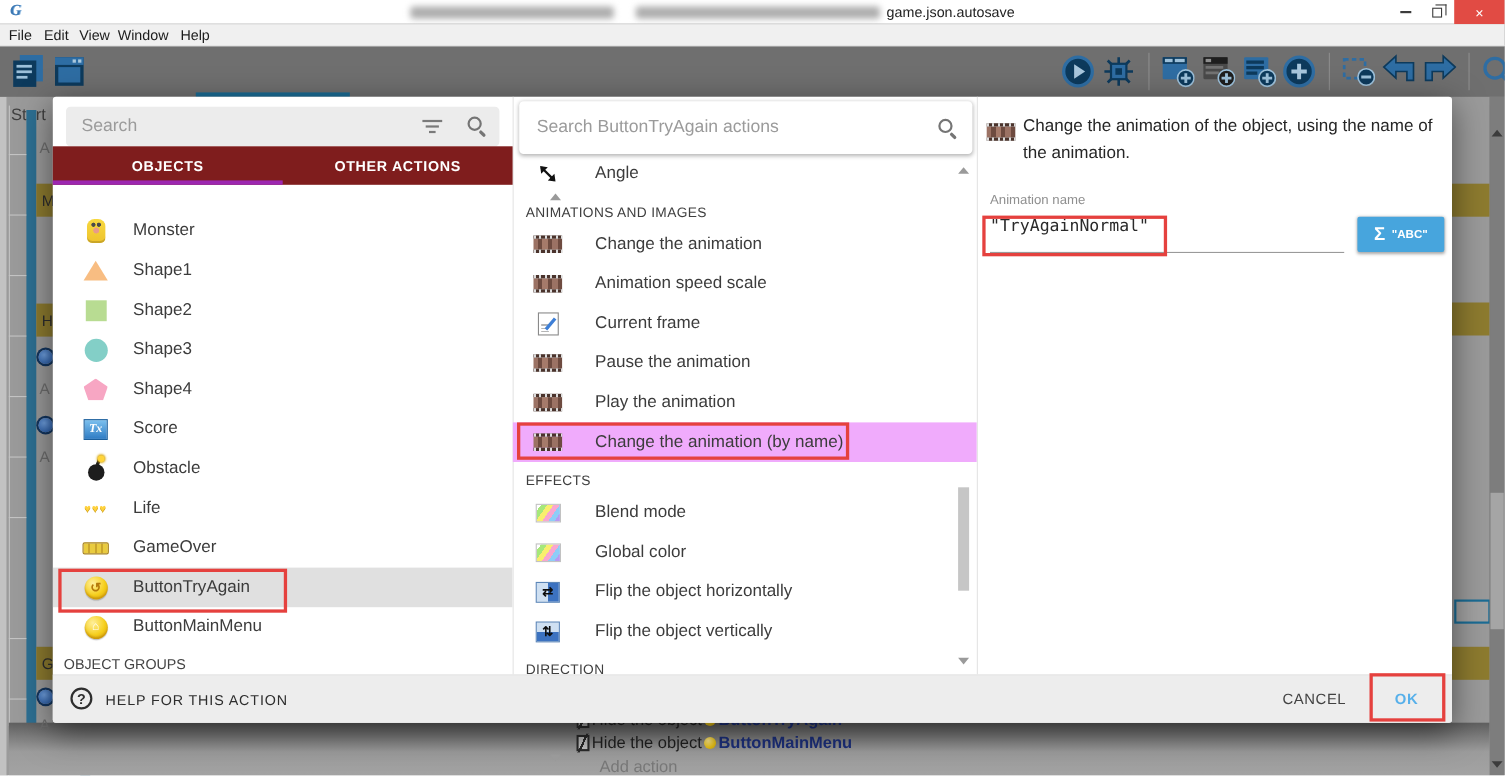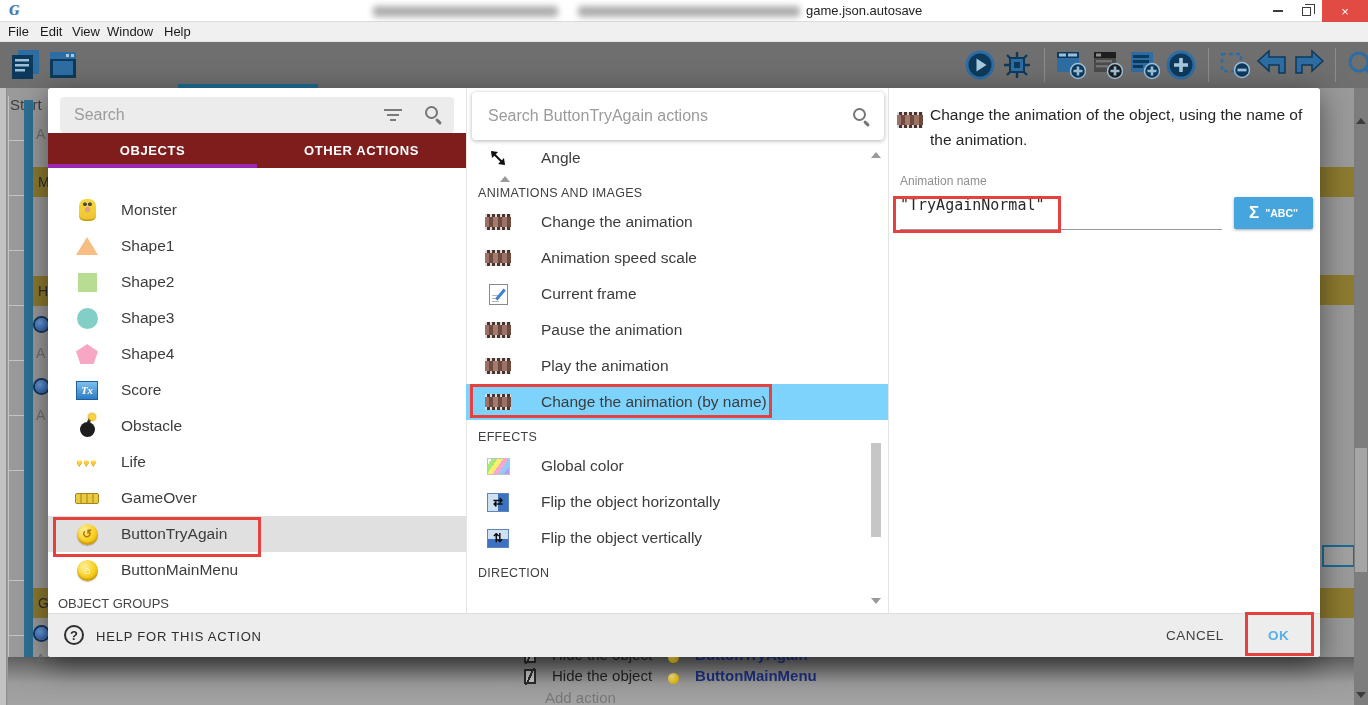--- a/index.html
+++ b/index.html
@@ -34,21 +34,21 @@
   .tealbar{position:absolute;background:#2d6f92;}
   .treeline{position:absolute;background:#c4c4c4;}
   .yrow{position:absolute;left:33px;width:15px;height:30px;background:#8d7b2f;}
   .yrow span{position:absolute;left:5px;top:7px;font-size:14px;color:#2d2d2d;}
   .yrow-r{position:absolute;left:1320px;width:34px;height:30px;background:#8d7b2f;}
   .alab{position:absolute;left:36px;font-size:14px;color:#6e6e6e;}
   .bg-gear{position:absolute;left:35px;width:13px;height:13px;border-radius:50%;background:radial-gradient(circle at 40% 35%,#6fa0e0,#1c4f9b);box-shadow:0 0 0 2px #12355f;}
   .tealbox{position:absolute;left:1322px;top:545px;width:33px;height:22px;border:2px solid #1b6c94;background:rgba(255,255,255,.08);}
 
   .bottomstrip{position:absolute;left:8px;top:657px;width:1346px;height:48px;background:linear-gradient(#5f5f5f,#9c9c9c 55%,#a3a3a3);}
-  .ev-row{position:absolute;display:flex;align-items:flex-end;gap:16px;font-size:15px;color:#1f1f1f;}
+  .ev-row{position:absolute;display:flex;align-items:center;gap:2px;font-size:15px;color:#1f1f1f;}
   .hide-ic{width:12px;height:15px;border:2px solid #2a2a2a;background:rgba(255,255,255,.45);position:relative;flex:none;}
   .hide-ic::after{content:"";position:absolute;left:-3px;top:-3px;width:14px;height:17px;background:linear-gradient(115deg,transparent 45%,#2a2a2a 45% 55%,transparent 55%);}
   .ydot{width:11px;height:11px;border-radius:50%;background:radial-gradient(circle at 35% 30%,#ffe98a,#e9c217 60%,#c49a08);flex:none;}
   .objname{font-weight:bold;color:#1c2f7a;}
   .addaction{position:absolute;font-size:15px;color:#787878;}
 
   
   .appscroll{position:absolute;left:1354px;top:88px;width:14px;height:617px;background:#7d7d7d;}
   .appthumb{position:absolute;left:1355px;top:448px;width:12px;height:124px;background:#a5a5a5;}
   .tri{width:0;height:0;position:absolute;}
@@ -81,21 +81,21 @@
   .grouphdr{margin:8px 0 0 10px;font-size:13px;color:#454545;}
   .dscroll-up{left:452px;top:88px;} .dscroll-dn{left:452px;top:598px;}
 
   
   .actsearch{position:absolute;left:424px;top:4px;width:412px;height:48px;background:#fff;border-radius:4px;box-shadow:0 1px 4px rgba(0,0,0,.3);display:flex;align-items:center;z-index:2;}
   .actsearch input{border:none;outline:none;font-size:16px;color:#444;padding-left:16px;width:340px;background:transparent;font-family:"Liberation Sans",sans-serif;}
   .actsearch input::placeholder{color:#9b9b9b;}
   .mag.pos2{position:absolute;right:18px;top:16px;}
   .actlist{position:absolute;left:418px;top:52px;width:422px;height:473px;overflow:hidden;}
   .arow{height:36px;display:flex;align-items:center;}
-  .arow.sel{background:#7dd3fc;}
+  .arow.sel{background:#f0abfc;}
   .ahdr{height:28px;display:flex;align-items:flex-end;padding:0 0 4px 12px;font-size:12.5px;color:#3f3f3f;letter-spacing:.3px;}
   .aicon{width:30px;margin-left:17px;display:flex;align-items:center;justify-content:center;flex:none;}
   .alabel{margin-left:28px;font-size:15.5px;color:#3c3c3c;}
   .mthumb{position:absolute;left:823px;top:355px;width:10px;height:94px;background:#c6c6c6;}
 
   
   .detail{position:absolute;left:840px;top:0;width:432px;height:525px;}
   .dfilm{position:absolute;left:9px;top:24px;}
   .desc{position:absolute;left:42px;top:14px;width:378px;font-size:15.5px;color:#262626;line-height:25px;}
   .fieldlabel{position:absolute;left:12px;top:86px;font-size:12px;color:#8f8f8f;}
@@ -511,20 +511,28 @@
           </span>
           <span class="alabel">Change the animation (by name)</span>
         </div>
         <div class="ahdr">EFFECTS</div>
         <div class="arow">
           <span class="aicon">
             <span class="icn">
               <span class="rainbow"></span>
             </span>
           </span>
+          <span class="alabel">Blend mode</span>
+        </div>
+        <div class="arow">
+          <span class="aicon">
+            <span class="icn">
+              <span class="rainbow"></span>
+            </span>
+          </span>
           <span class="alabel">Global color</span>
         </div>
         <div class="arow">
           <span class="aicon">
             <span class="icn">
               <span class="flipsq h">
                 <i>⇄</i>
               </span>
             </span>
           </span>

